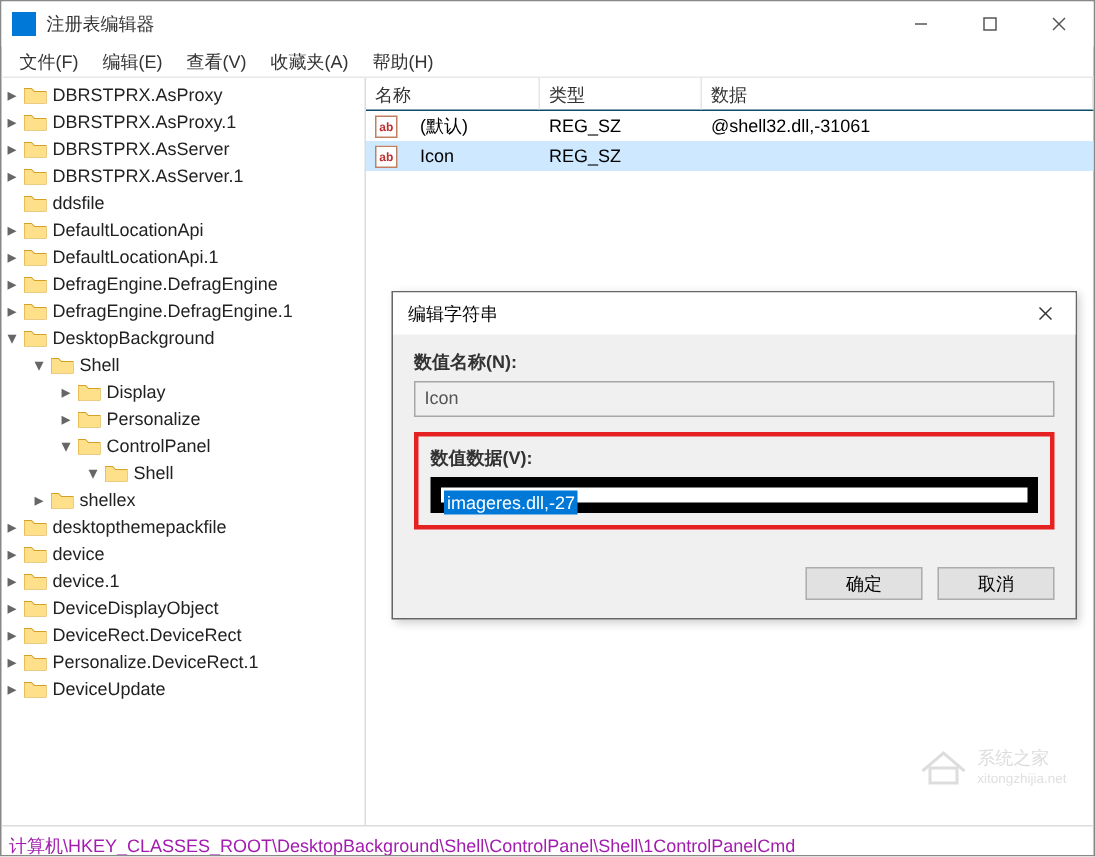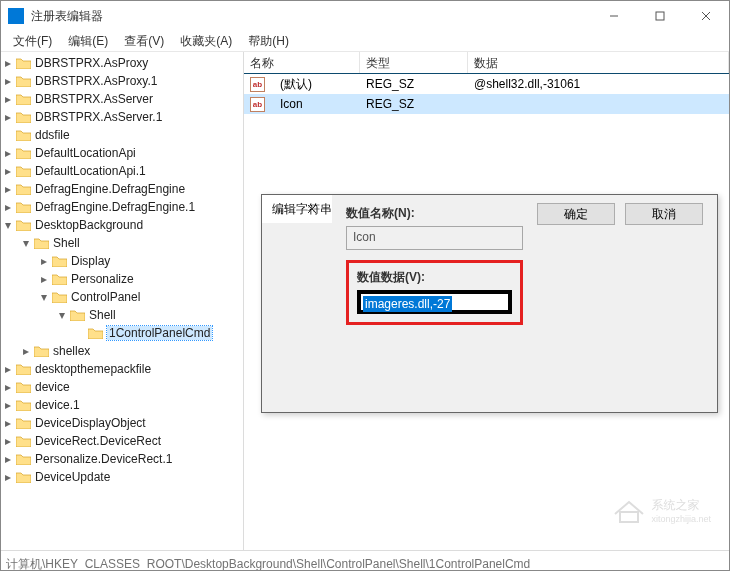--- a/index.html
+++ b/index.html
@@ -27,29 +27,29 @@
   .row .cell.type { width: 108px; }
   .row .cell.data { flex: 1; }
   .row.sel { background: #cde8ff; }
   .tree { list-style: none; }
   .tree li > .line { display: flex; align-items: center; height: 18px; white-space: nowrap; }
   .tree-indent { display: inline-block; width: 18px; }
   .twisty { width: 14px; text-align: center; color: #666; cursor: default; display: inline-block; }
   .folder { width: 16px; height: 14px; margin-right: 4px; display: inline-flex; align-items: center; justify-content: center; }
   .label { color: #222; }
   .line.sel .label { background: #cde8ff; outline: 1px dotted #3399ff; padding: 0 2px; }
-  .statusbar { height: 20px; border-top: 1px solid #dcdcdc; padding: 5px 5px; color: #737373; font-size: 12px; white-space: nowrap; overflow: hidden; }
+  .statusbar { height: 20px; border-top: 1px solid #dcdcdc; padding: 5px 5px; color: #a21caf; font-size: 12px; white-space: nowrap; overflow: hidden; }
   
-  .dialog { position: absolute; left: 260px; top: 193px; width: 457px; height: 219px; background: #f0f0f0; border: 1px solid #666; box-shadow: 2px 2px 6px rgba(0,0,0,.2); display: flex; }
+  .dialog { position: absolute; left: 260px; top: 193px; width: 457px; height: 219px; background: #f0f0f0; border: 1px solid #666; box-shadow: 2px 2px 6px rgba(0,0,0,.2); display: flex; flex-direction: column; }
   .dlg-title { height: 28px; background: #fff; display: flex; align-items: center; padding-left: 10px; position: relative; }
   .dlg-close { position: absolute; right: 0; top: 0; width: 40px; height: 28px; display: flex; align-items: center; justify-content: center; }
   .dlg-body { flex: 1; padding: 10px 14px 4px 14px; }
   .dlg-label { display: block; margin-bottom: 4px; color: #333; font-weight: bold; }
   .dlg-field-ro { width: 100%; height: 24px; border: 1px solid #a7a7a7; background: #f0f0f0; padding: 3px 6px; color: #555; }
-  .dlg-field { width: 100%; height: 24px; border: 4px solid #000000; background: #fff; padding: 2px 2px; }
+  .dlg-field { width: 100%; height: 24px; border: 7px solid #000000; background: #fff; padding: 2px 2px; }
   .dlg-field-sel { background: #0078d7; color: #fff; padding: 1px 2px; display: inline-block; }
   .dlg-red { border: 3px solid #e52121; padding: 6px 8px 8px 8px; margin-top: 10px; }
   .dlg-btns { display: flex; justify-content: flex-end; gap: 10px; padding: 8px 14px 12px 0; }
   .btn { width: 78px; height: 22px; border: 1px solid #adadad; background: #e1e1e1; display: flex; align-items: center; justify-content: center; }
   
   .folder-svg { width: 15px; height: 12px; }
   .val-icon { width: 15px; height: 15px; border: 1px solid #c08060; background: #fff; display: inline-flex; align-items: center; justify-content: center; font-size: 8px; color: #c03030; font-weight: bold; }
   .watermark { position: absolute; right: 18px; bottom: 26px; color: #ddd; font-size: 12px; display: flex; align-items: center; gap: 6px; }
   .watermark .wmtxt2 { font-size: 9px; color: #e0e0e0; }
   .wmicon { width: 32px; height: 26px; }
@@ -262,35 +262,20 @@
               <span class="twisty">▾</span>
               <span class="folder">
                 <svg class="folder-svg" viewBox="0 0 15 12">
                   <path d="M0 2 h5 l2 2 h8 v8 h-15 z" fill="#ffe08a" stroke="#d6a023" stroke-width="0.7"></path>
                 </svg>
               </span>
               <span class="label">Shell</span>
             </div>
           </li>
           <li>
-            <div class="line sel">
-              <span class="tree-indent"></span>
-              <span class="tree-indent"></span>
-              <span class="tree-indent"></span>
-              <span class="tree-indent"></span>
-              <span class="twisty"></span>
-              <span class="folder">
-                <svg class="folder-svg" viewBox="0 0 15 12">
-                  <path d="M0 2 h5 l2 2 h8 v8 h-15 z" fill="#ffe08a" stroke="#d6a023" stroke-width="0.7"></path>
-                </svg>
-              </span>
-              <span class="label">1ControlPanelCmd</span>
-            </div>
-          </li>
-          <li>
             <div class="line">
               <span class="tree-indent"></span>
               <span class="twisty">▸</span>
               <span class="folder">
                 <svg class="folder-svg" viewBox="0 0 15 12">
                   <path d="M0 2 h5 l2 2 h8 v8 h-15 z" fill="#ffe08a" stroke="#d6a023" stroke-width="0.7"></path>
                 </svg>
               </span>
               <span class="label">shellex</span>
             </div>

